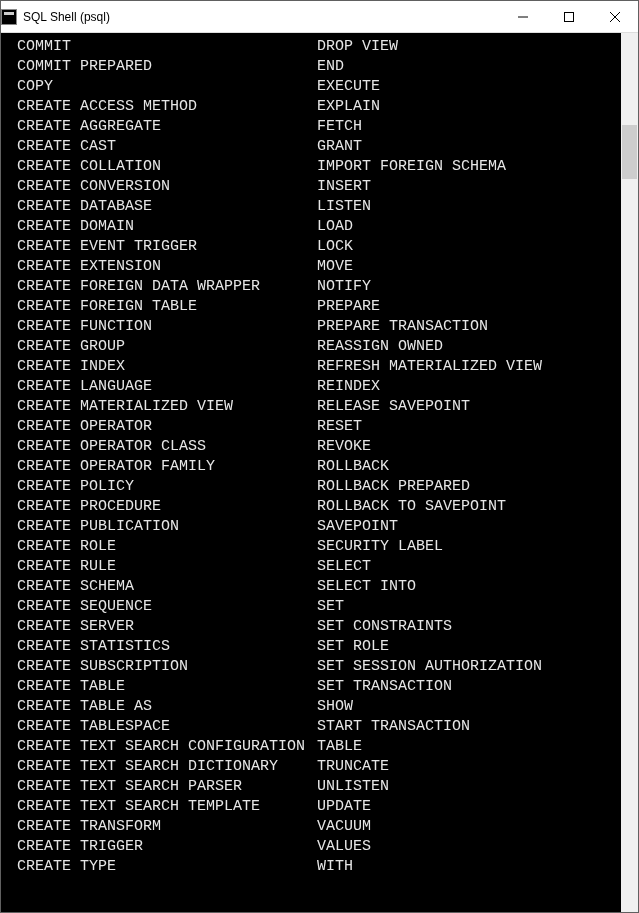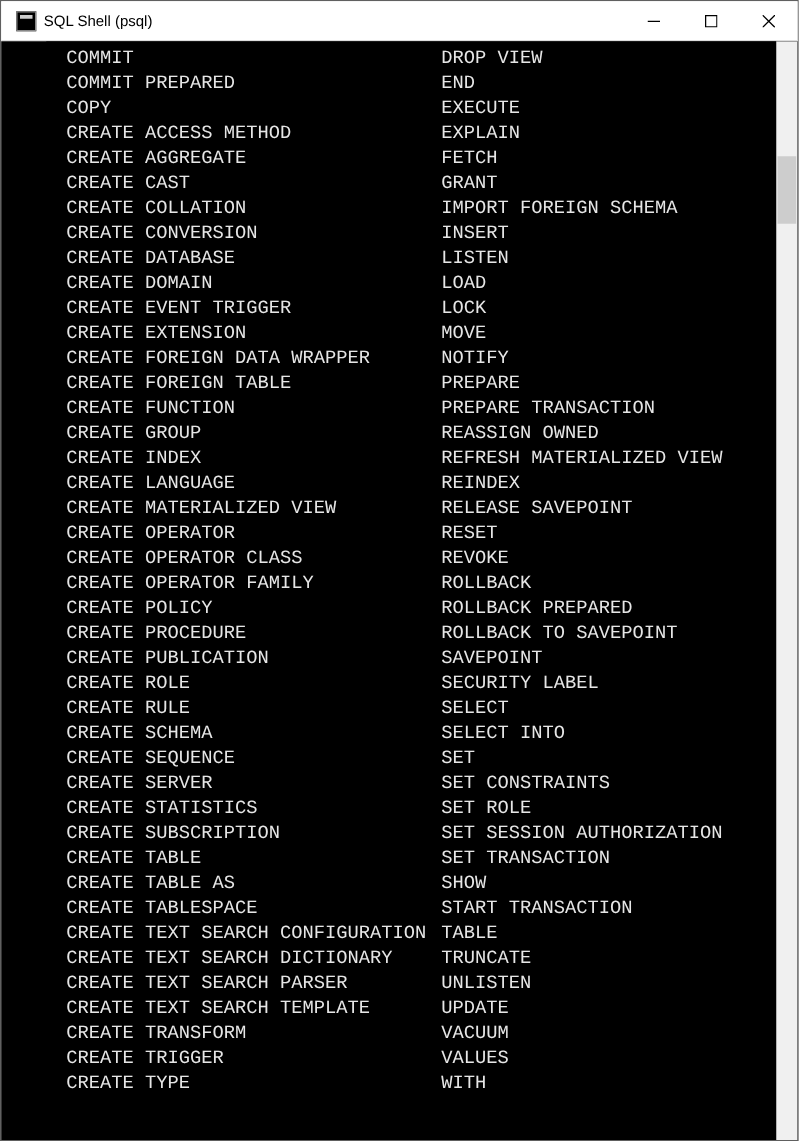--- a/index.html
+++ b/index.html
@@ -16,21 +16,21 @@
       background: #fff;
       border: 1px solid #606060;
       display: flex;
       flex-direction: column;
     }
     .titlebar {
       height: 32px;
       background: #fff;
       display: flex;
       align-items: center;
-      padding-left: 12px;
+      padding-left: 0;
       border-bottom: 1px solid #ddd;
     }
     .titlebar-icon {
       width: 16px;
       height: 16px;
       margin-right: 6px;
       background: #000;
       border: 1px solid #888;
       display: inline-block;
       position: relative;
@@ -68,21 +68,20 @@
     .terminal {
       flex: 1;
       background: #000;
       color: #e6e6e6;
       font-family: 'Consolas', 'Courier New', monospace;
       font-size: 15px;
       line-height: 20px;
       padding: 4px 0 0 16px;
       white-space: pre;
       overflow: hidden;
-      margin-left: 36px;
     }
     .row { display: flex; }
     .col1 { width: 300px; }
     .col2 { flex: 1; }
     .vscroll {
       width: 17px;
       background: #f0f0f0;
       position: relative;
     }
     .vscroll-thumb {

